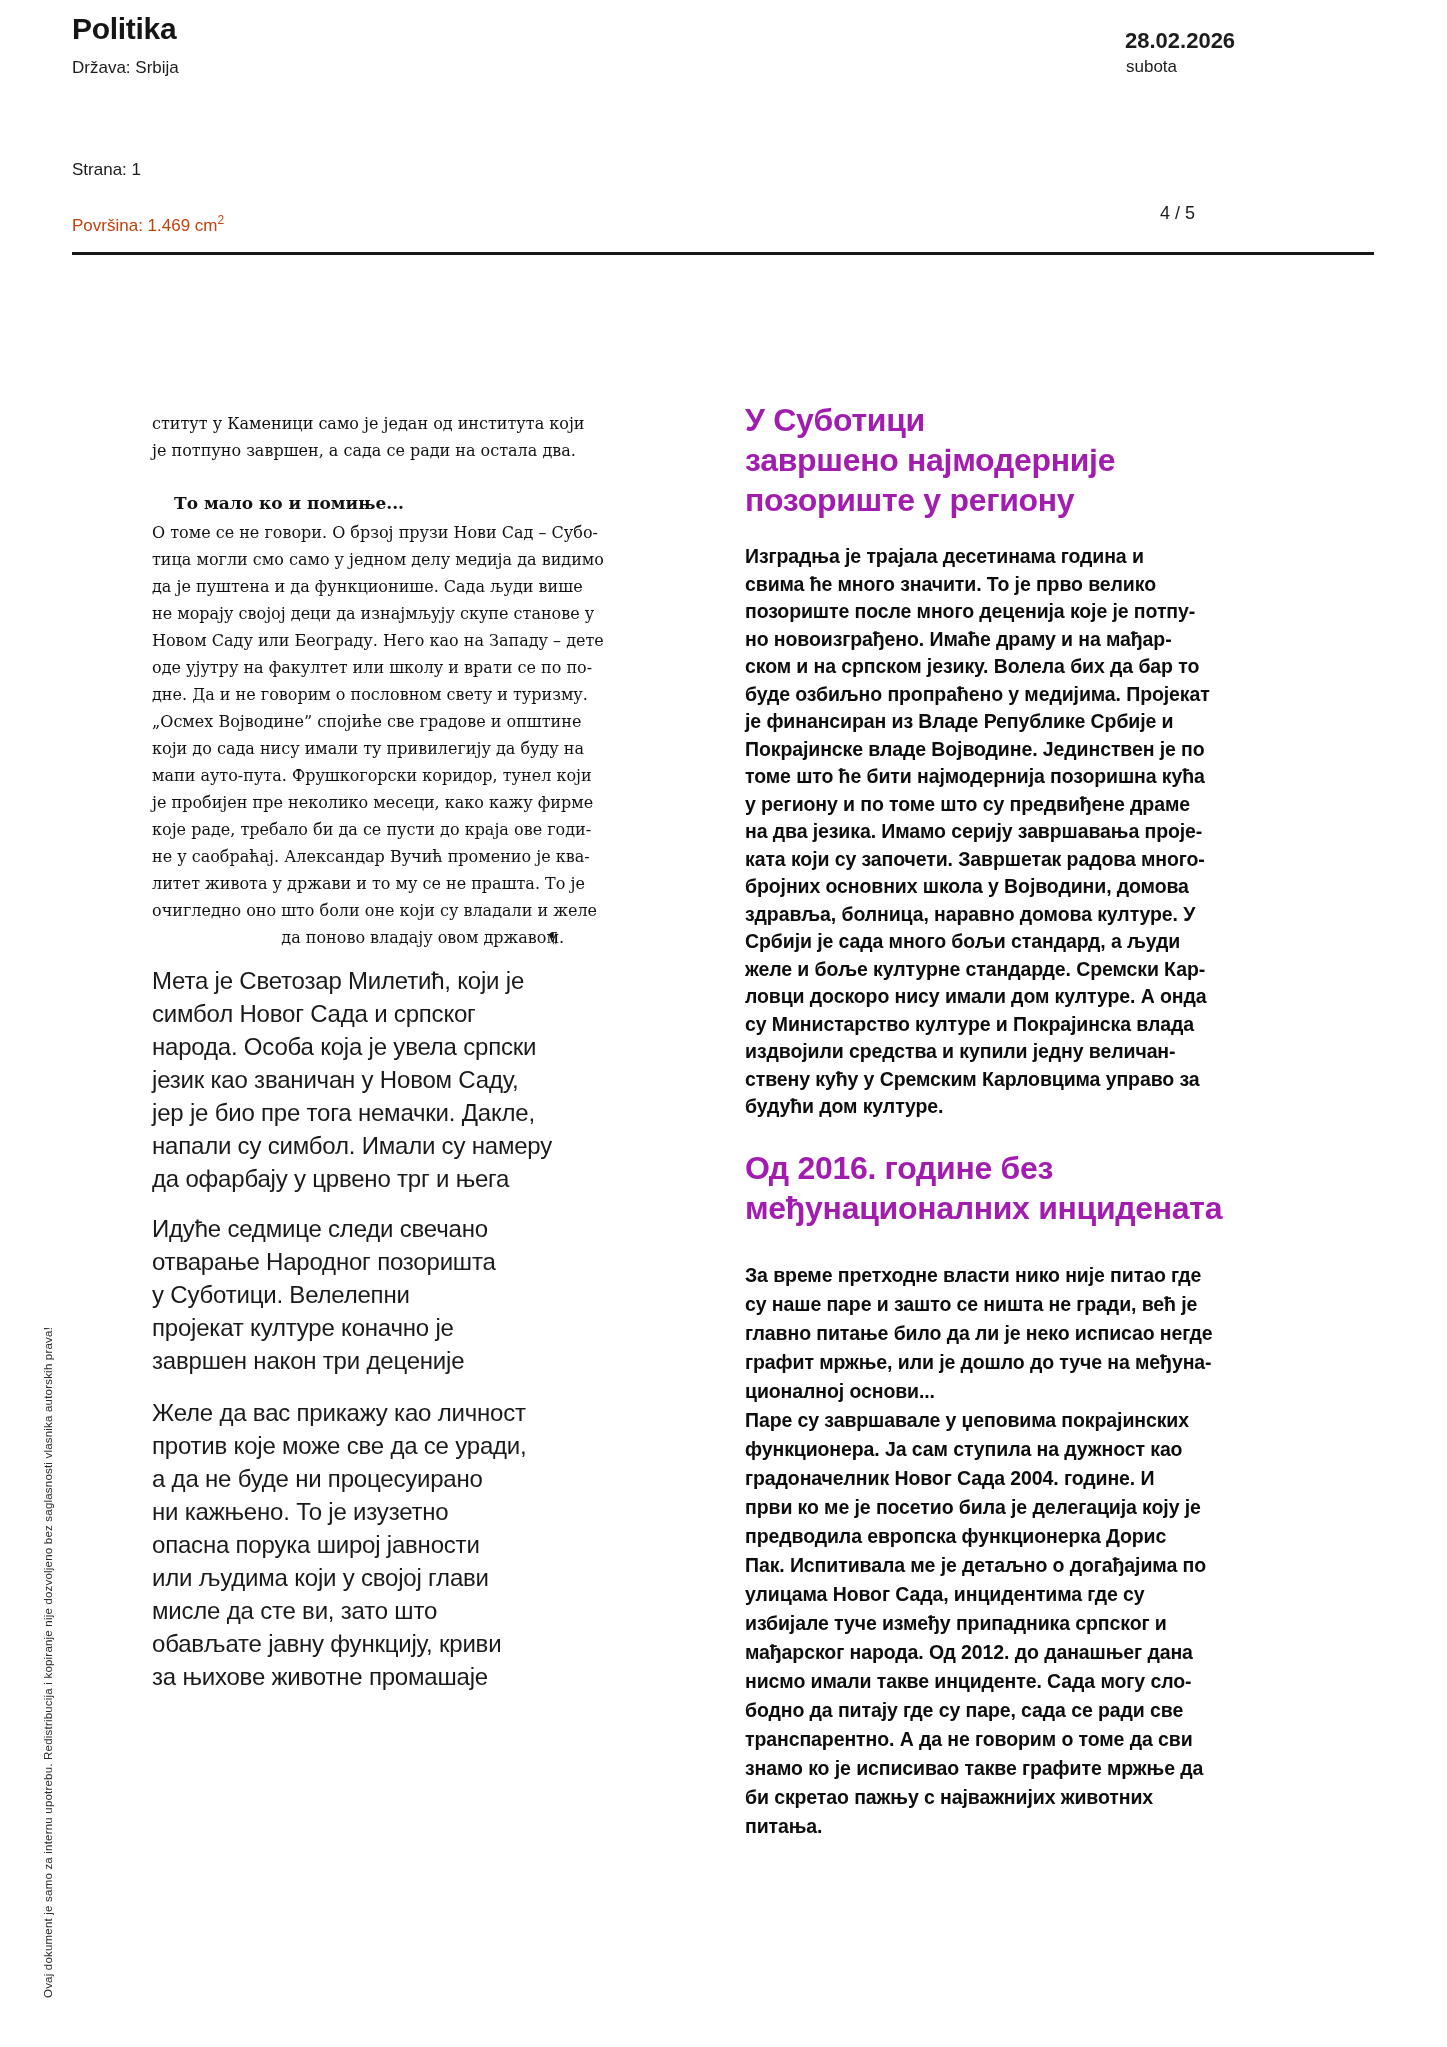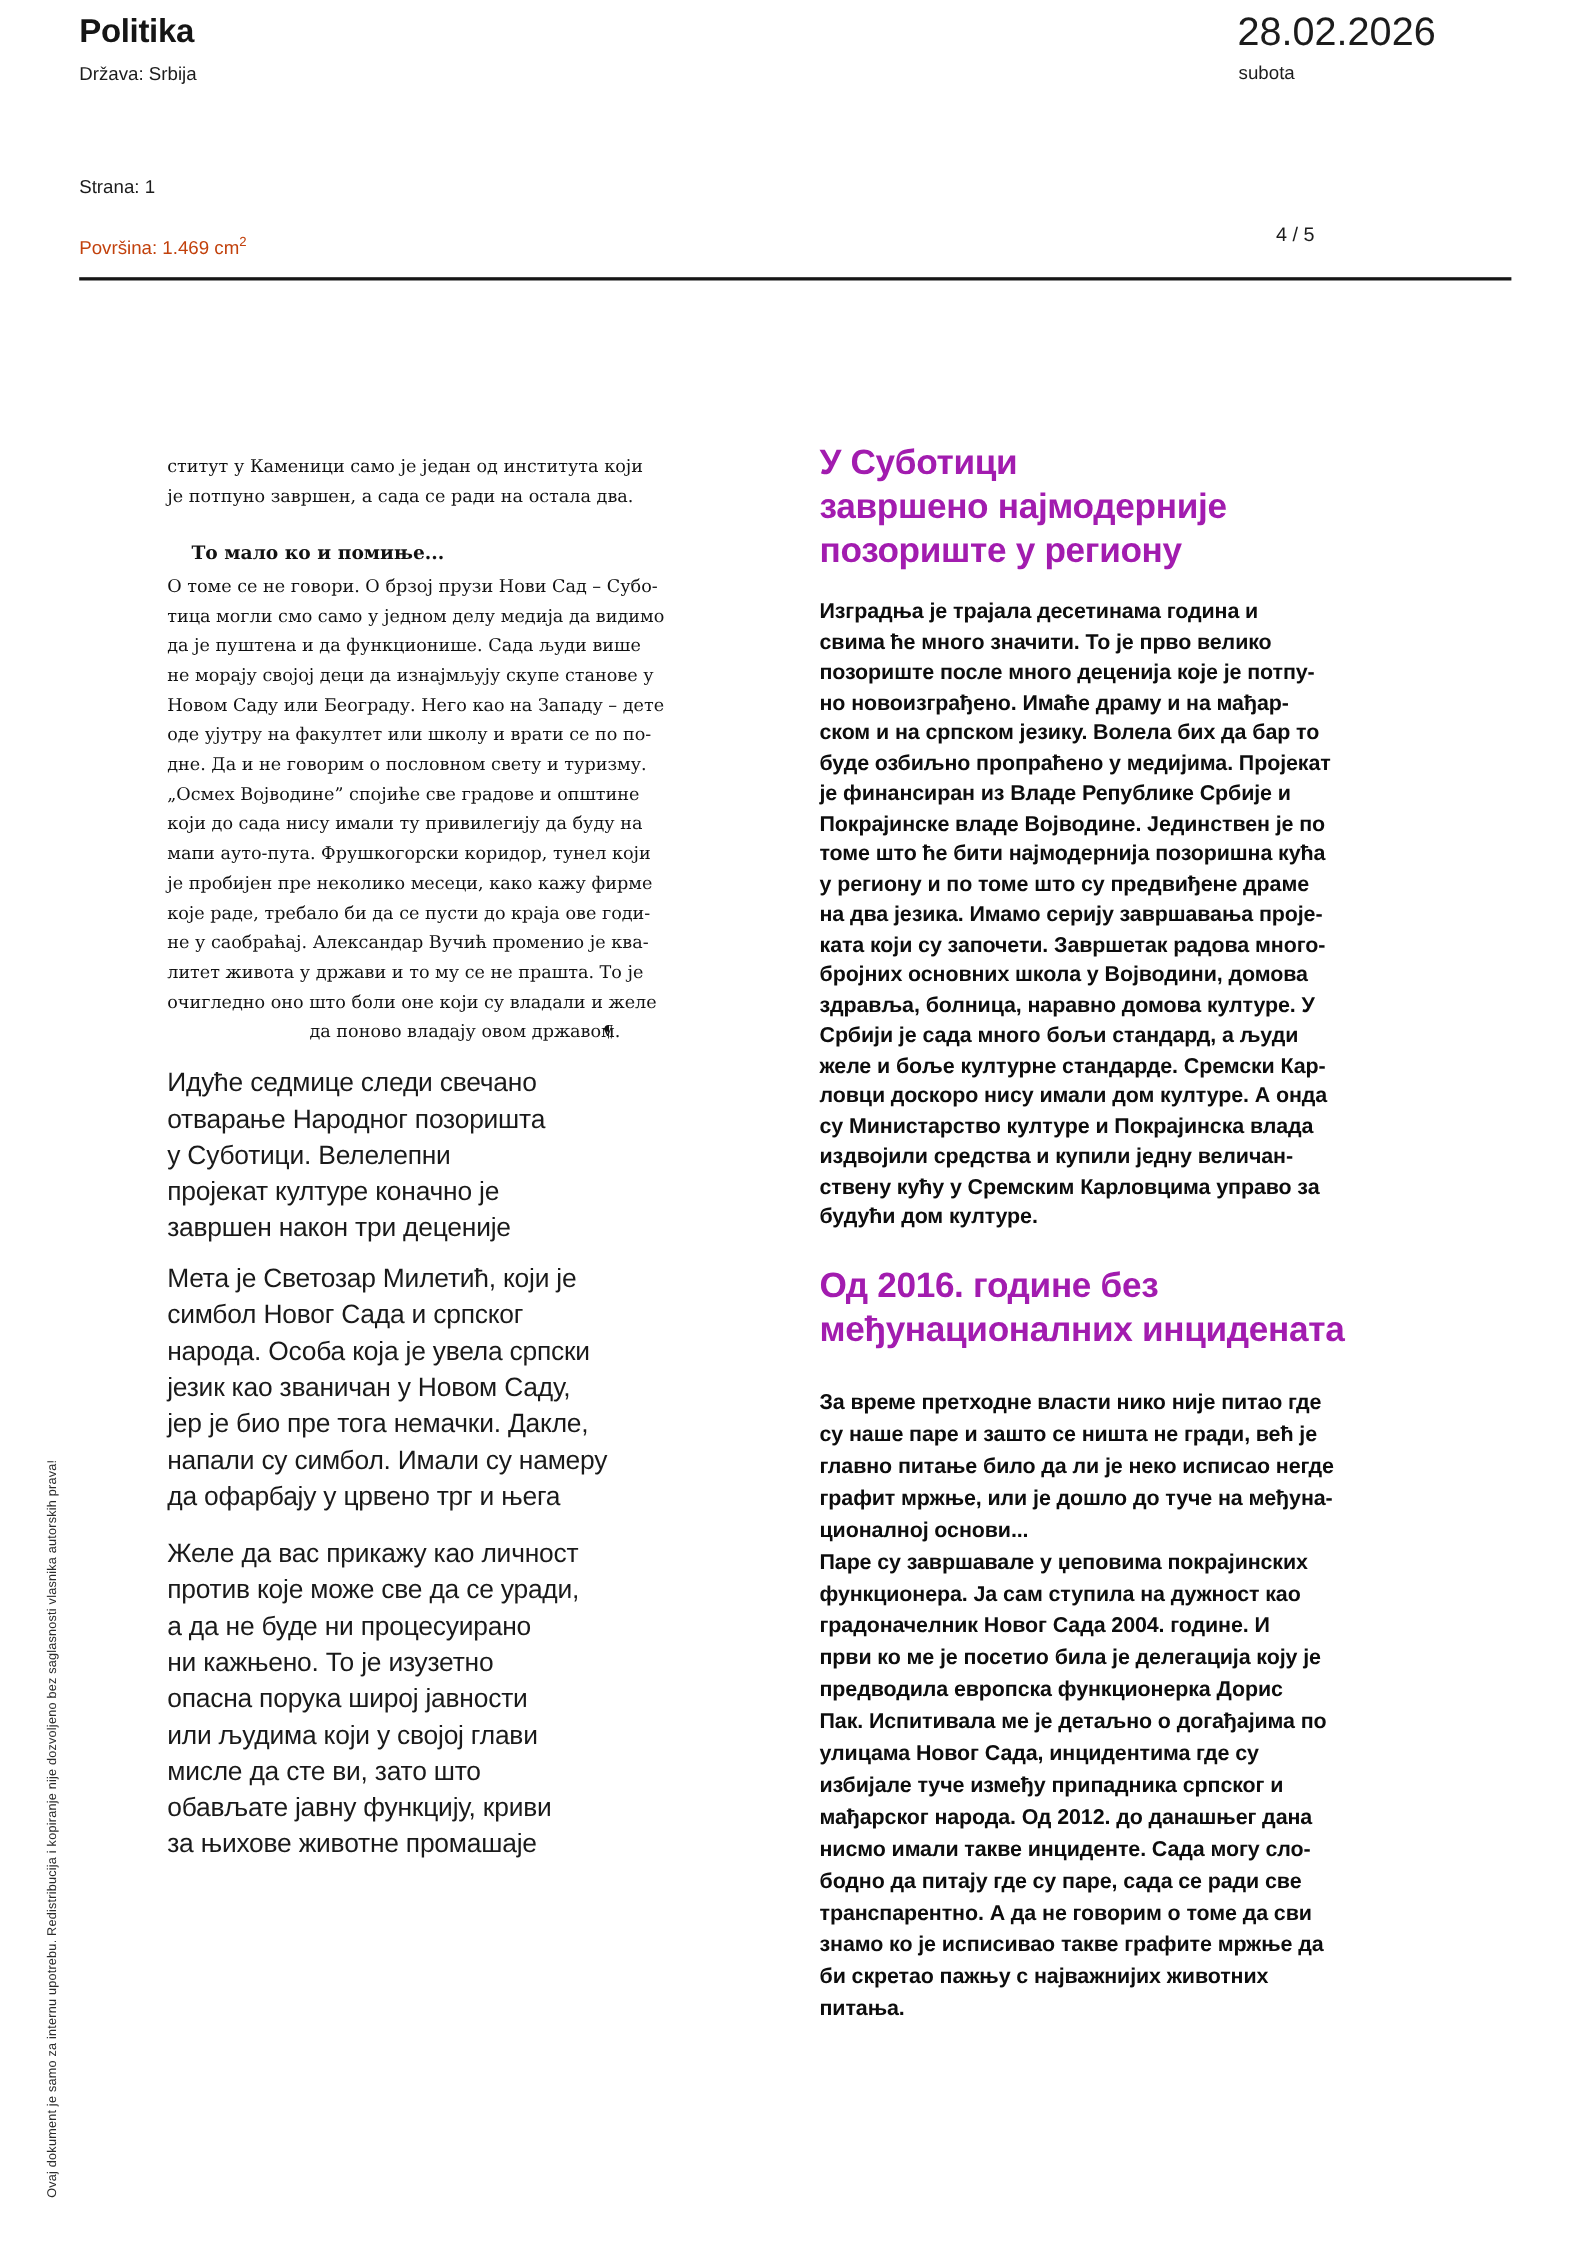--- a/index.html
+++ b/index.html
@@ -14,21 +14,21 @@
   }
   .abs { position: absolute; }
 
   
   .source-title {
     left: 72px; top: 12px;
     font-size: 30px; font-weight: bold; letter-spacing: -0.3px;
     color: #151515;
   }
   .country-label { left: 72px; top: 58px; font-size: 17px; color: #1c1c1c; }
-  .issue-date { left: 1125px; top: 8px; font-size: 36px; font-weight: 400; color: #1c1c1c; }
+  .issue-date { left: 1125px; top: 28px; font-size: 22px; font-weight: 700; color: #1c1c1c; }
   .issue-day  { left: 1126px; top: 57px; font-size: 17px; color: #1c1c1c; }
   .page-number-label { left: 72px; top: 160px; font-size: 17px; color: #1c1c1c; }
   .area-label { left: 72px; top: 213px; font-size: 17px; color: #c2410c; }
   .area-label sup { font-size: 12px; }
   .page-indicator { left: 1160px; top: 203px; font-size: 18px; color: #1c1c1c; }
   .header-divider {
     left: 72px; top: 252px; width: 1302px; height: 3px;
     background: #161616;
   }
 
@@ -120,32 +120,32 @@
 који до сада нису имали ту привилегију да буду на
 мапи ауто-пута. Фрушкогорски коридор, тунел који
 је пробијен пре неколико месеци, како кажу фирме
 које раде, требало би да се пусти до краја ове годи-
 не у саобраћај. Александар Вучић променио је ква-
 литет живота у држави и то му се не прашта. То је
 очигледно оно што боли оне који су владали и желе
 да поново владају овом државом.</div>
       <span class="pilcrow-mark">¶</span>
     </div>
-    <div class="pull-quote pq2 pre">Идуће седмице следи свечано
-отварање Народног позоришта
-у Суботици. Велелепни
-пројекат културе коначно је
-завршен након три деценије</div>
     <div class="pull-quote pq1 pre">Мета је Светозар Милетић, који је
 симбол Новог Сада и српског
 народа. Особа која је увела српски
 језик као званичан у Новом Саду,
 јер је био пре тога немачки. Дакле,
 напали су симбол. Имали су намеру
 да офарбају у црвено трг и њега</div>
+    <div class="pull-quote pq2 pre">Идуће седмице следи свечано
+отварање Народног позоришта
+у Суботици. Велелепни
+пројекат културе коначно је
+завршен након три деценије</div>
     <div class="pull-quote pq3 pre">Желе да вас прикажу као личност
 против које може све да се уради,
 а да не буде ни процесуирано
 ни кажњено. То је изузетно
 опасна порука широј јавности
 или људима који у својој глави
 мисле да сте ви, зато што
 обављате јавну функцију, криви
 за њихове животне промашаје</div>
   </div>

